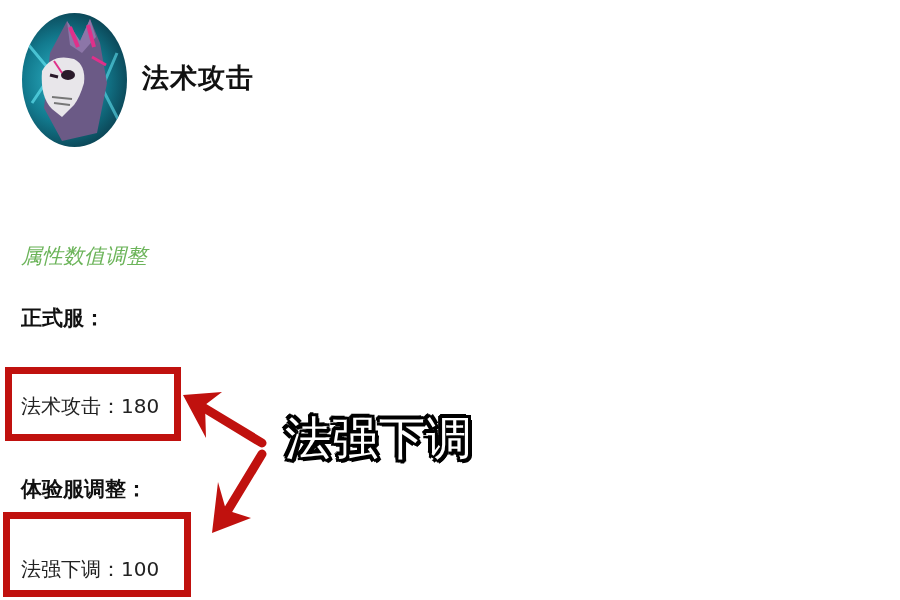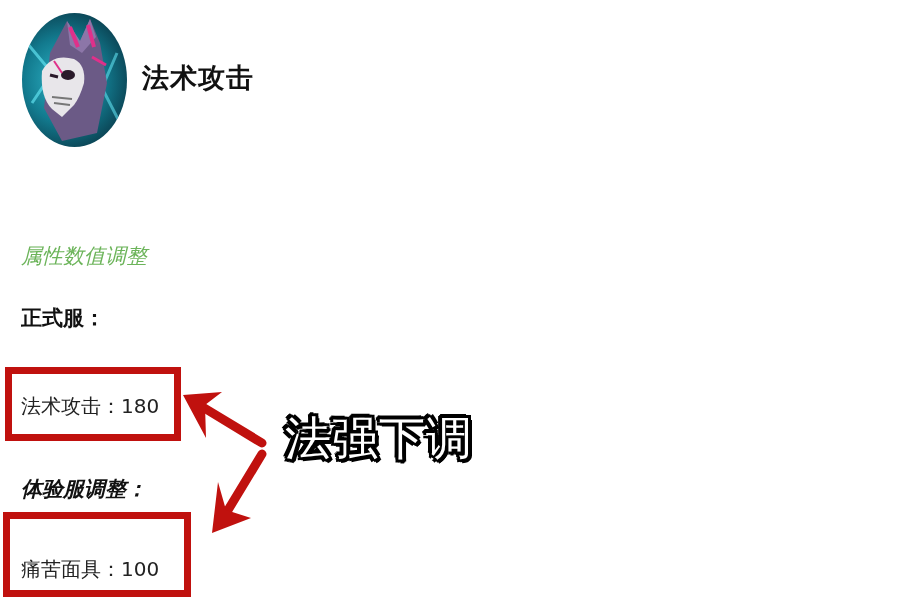--- a/index.html
+++ b/index.html
@@ -47,24 +47,24 @@
 
 <div class="item-name">法术攻击</div>
 
 <div class="section-label">属性数值调整</div>
 
 <div class="server-label" style="top:304px;">正式服：</div>
 
 <div class="stat-box" style="left:5px; top:367px; width:176px; height:74px;"></div>
 <div class="stat-text" style="left:21px; top:393px;">法术攻击：180</div>
 
-<div class="server-label" style="top:475px;font-style:italic;">体验服调整：</div>
+<div class="server-label" style="top:475px;">体验服调整：</div>
 
 <div class="stat-box" style="left:3px; top:512px; width:188px; height:85px;"></div>
-<div class="stat-text" style="left:21px; top:556px;">痛苦面具：100</div>
+<div class="stat-text" style="left:21px; top:556px;">法强下调：100</div>
 
 <svg class="arrows" width="900" height="600" viewBox="0 0 900 600">
 
   <g>
     <line x1="262" y1="443" x2="196" y2="403" stroke="#c0110e" stroke-width="9" stroke-linecap="round"></line>
     <polygon points="183,395 222,392 205,405 206,438 " fill="#c0110e"></polygon>
   </g>
 
   <g>
     <line x1="262" y1="454" x2="222" y2="520" stroke="#c0110e" stroke-width="9" stroke-linecap="round"></line>

